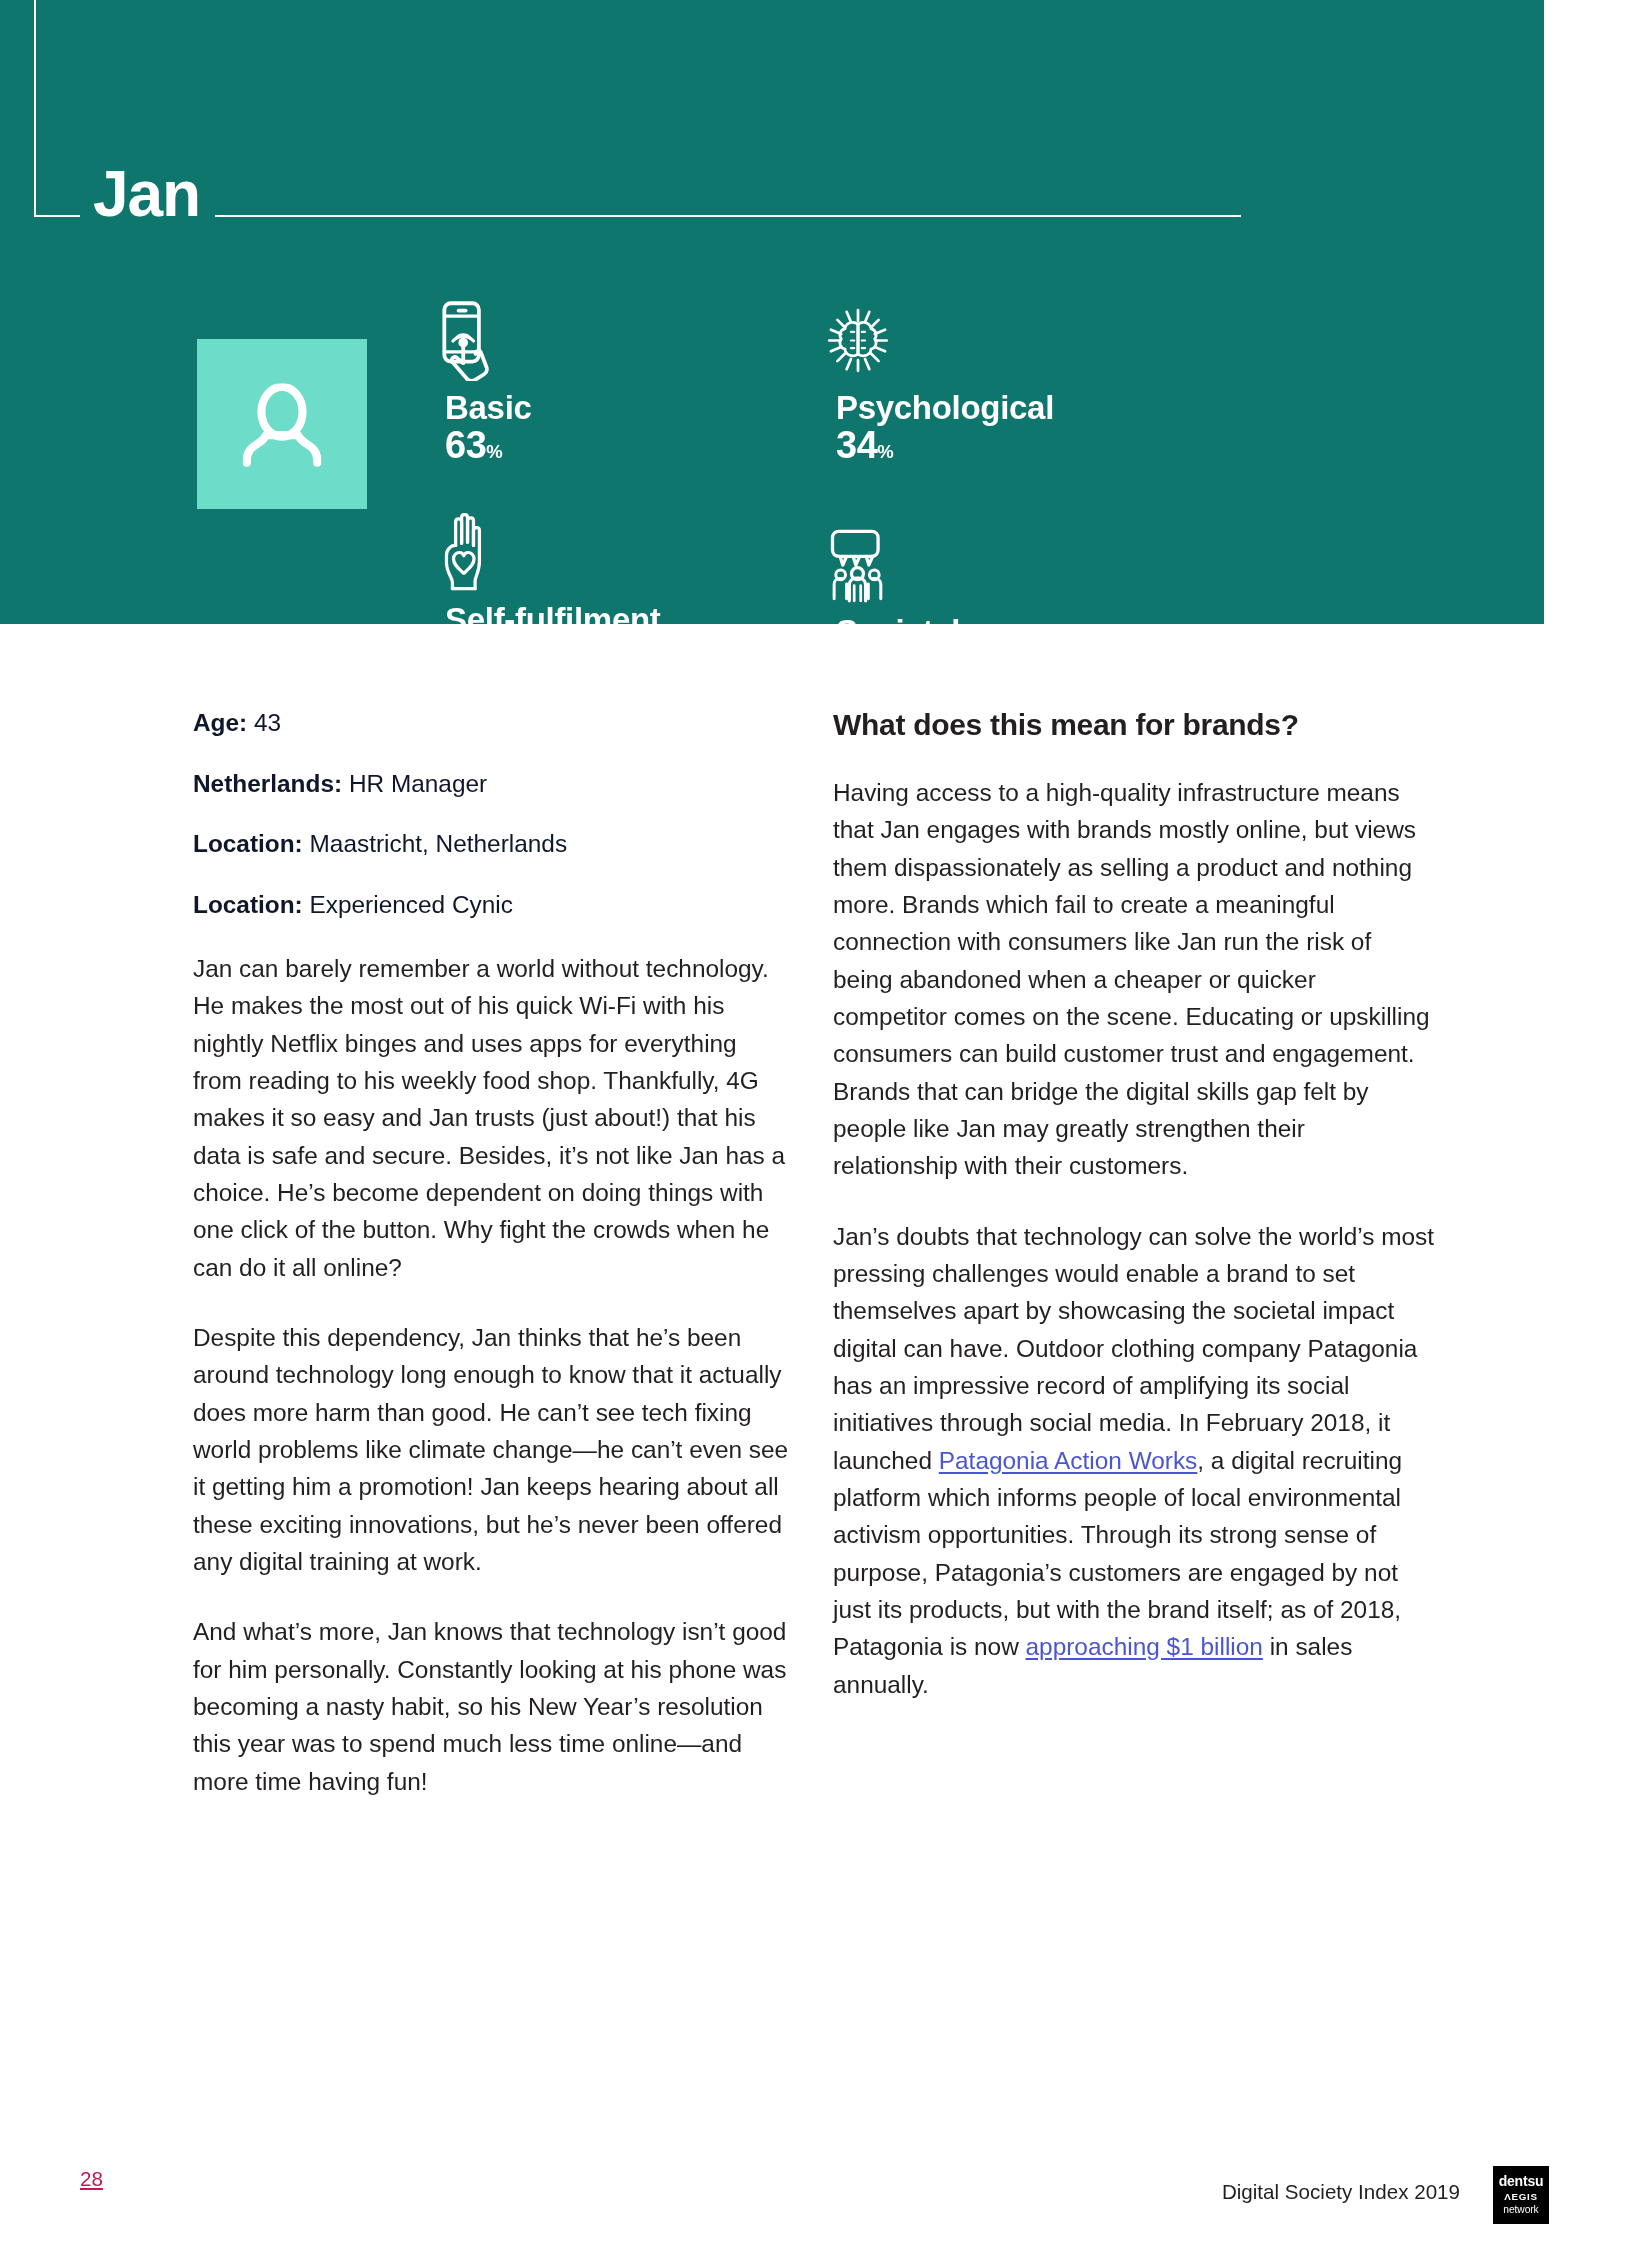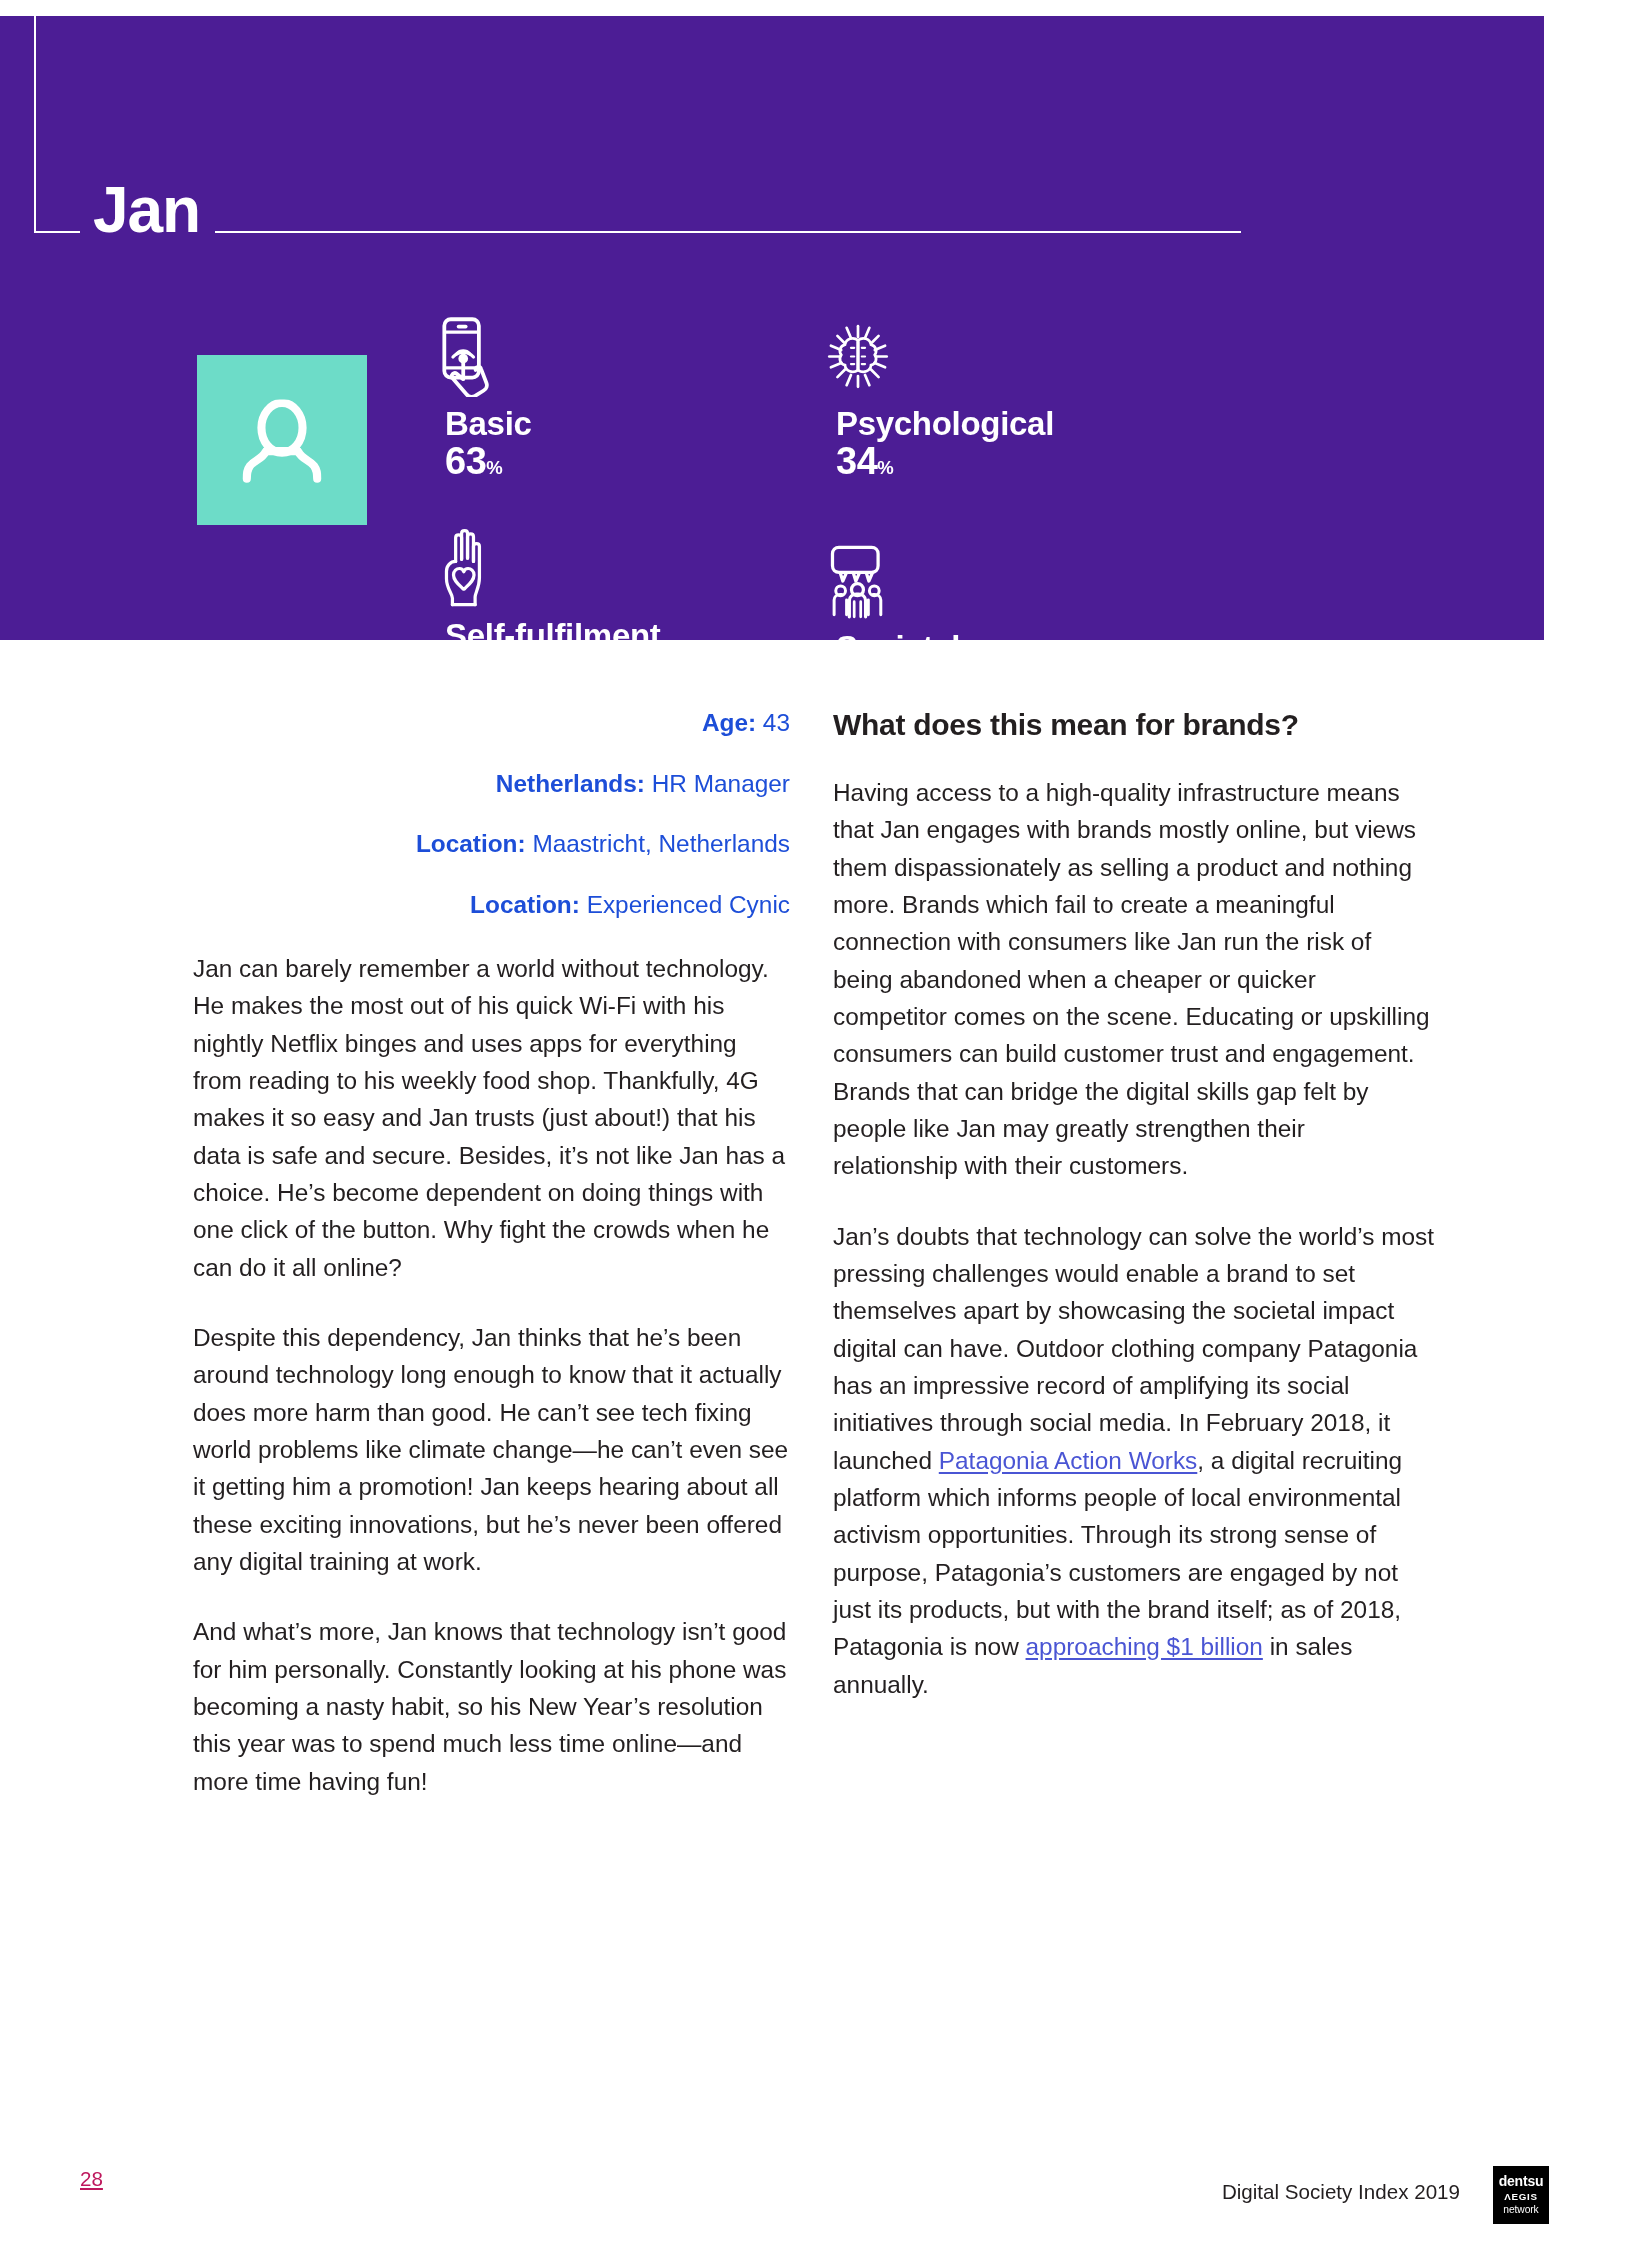--- a/index.html
+++ b/index.html
@@ -12,24 +12,24 @@
     height: 2261px;
     position: relative;
     font-family: "Liberation Sans", sans-serif;
     -webkit-font-smoothing: antialiased;
   }
 
   
   .header {
     position: absolute;
     left: 0;
-    top: 16px;
+    top: 0;
     width: 1544px;
     height: 624px;
-    background: #4c1d95;
+    background: #0f766e;
     overflow: hidden;
   }
 
   
   .frame-v {
     position: absolute;
     left: 34px;
     top: 0px;
     width: 2.2px;
     height: 217px;
@@ -142,24 +142,23 @@
   .col-right {
     position: absolute;
     left: 833px;
     top: 84px;
     width: 602px;
   }
 
   .meta-line {
     font-size: 24.4px;
     line-height: 1.25;
-    color: #1d4ed8;
+    color: #0f172a;
     margin: 0 0 30px 0;
     font-family: "Liberation Sans", sans-serif;
-    text-align: right;
   }
   .meta-line b { font-weight: 700; }
 
   .body-par {
     font-size: 24.4px;
     line-height: 1.53;
     color: #231f20;
     margin: 0 0 33px 0;
   }
   .body-par:last-child { margin-bottom: 0; }

